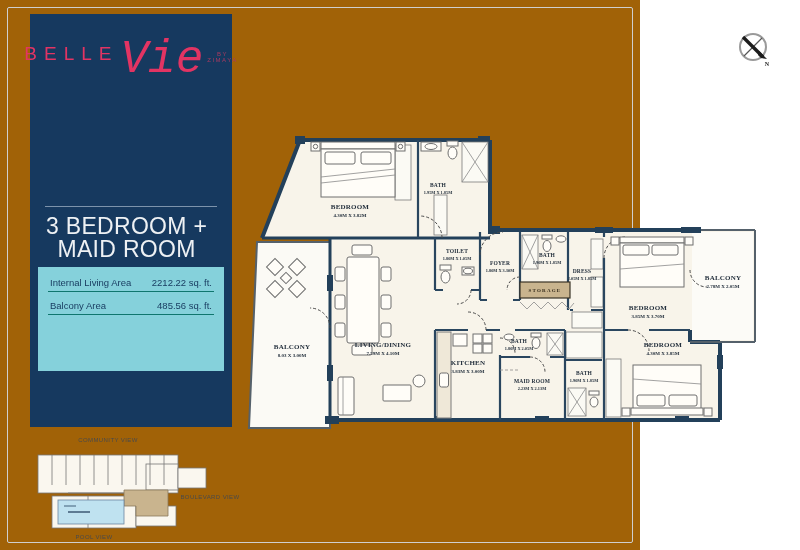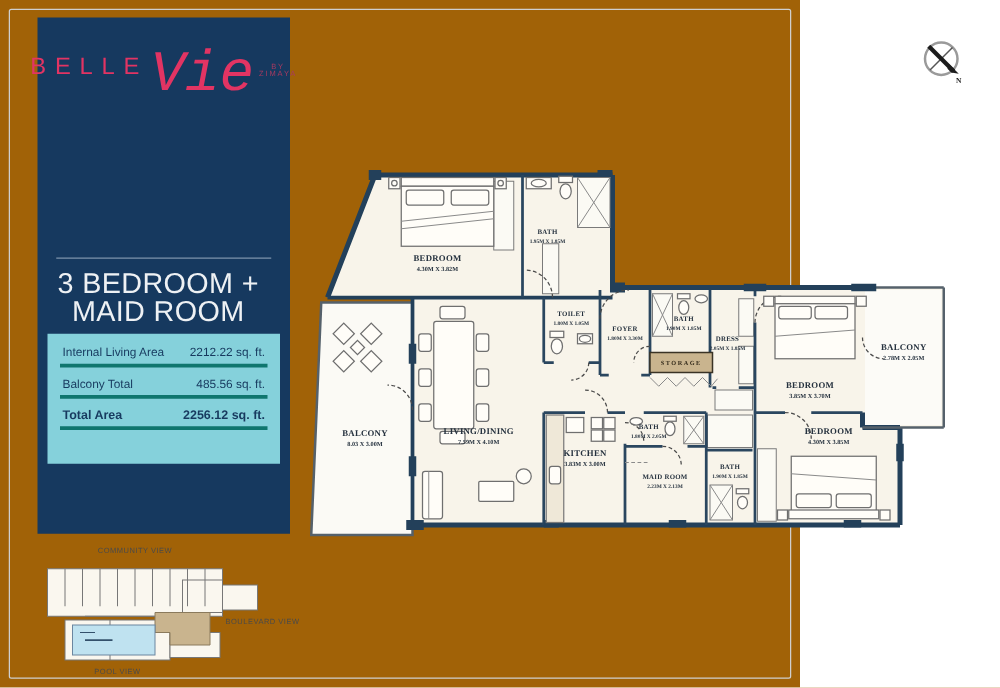--- a/index.html
+++ b/index.html
@@ -9,21 +9,21 @@
 
   
   .sidebar{position:absolute;left:30px;top:14px;width:202px;height:413px;background:#16395f;}
   .logo{position:absolute;top:28px;left:0;right:0;display:flex;justify-content:center;align-items:flex-end;}
   .logo-word{color:#e23463;font-size:19px;letter-spacing:7px;padding-bottom:14px;}
   .logo-script{font-family:Liberation Mono, monospace;font-style:italic;font-size:46px;line-height:.8;color:#e23463;margin-left:2px;}
   .logo-byline{font-size:6px;letter-spacing:1.5px;color:#a83a60;padding-bottom:16px;margin-left:4px;}
   .sidebar-divider{position:absolute;top:192px;left:15px;right:15px;height:1px;background:#8fa3b8;opacity:.85;}
   .unit-title{position:absolute;top:201px;left:16px;color:#eef1f4;font-size:23px;line-height:23px;letter-spacing:.3px;}
   .area-panel{position:absolute;left:8px;right:8px;top:253px;height:104px;background:#85d1db;padding:2px 10px;box-sizing:border-box;}
-  .area-row{display:flex;justify-content:space-between;align-items:flex-end;border-bottom:3px solid #0f766e;
+  .area-row{display:flex;justify-content:space-between;align-items:flex-end;border-bottom:1px solid #0f766e;
     padding:8px 2px 3px;font-size:9.5px;color:#173a5f;}
   .area-row.total{font-weight:700;font-size:10px;}
 
   
   .plan{position:absolute;left:235px;top:25px;}
   .rname{font-family:"Liberation Serif",serif;font-size:7px;font-weight:700;fill:#25313e;text-anchor:middle;letter-spacing:.2px;}
   .rdim{font-family:"Liberation Serif",serif;font-size:5px;font-weight:700;fill:#25313e;text-anchor:middle;}
   .sm{font-size:5.5px;} .smd{font-size:4.3px;}
   .storage-label{font-family:"Liberation Serif",serif;font-size:5px;font-weight:700;letter-spacing:1.2px;fill:#332a1a;text-anchor:middle;}
   .n-label{font-family:"Liberation Serif",serif;font-size:6px;font-weight:700;fill:#222;text-anchor:middle;}
@@ -56,26 +56,22 @@
     <div class="unit-title">
       <div>3 BEDROOM +</div>
       <div>MAID ROOM</div>
     </div>
     <div class="area-panel">
       <div class="area-row">
         <span>Internal Living Area</span>
         <span>2212.22 sq. ft.</span>
       </div>
       <div class="area-row">
-        <span>Balcony Total</span>
+        <span>Balcony Area</span>
         <span>485.56 sq. ft.</span>
-      </div>
-      <div class="area-row total">
-        <span>Total Area</span>
-        <span>2256.12 sq. ft.</span>
       </div>
     </div>
   </div>
 
   <svg class="plan" width="545" height="425" viewBox="0 0 545 425">
     <defs>
       <pattern id="hatch" width="5" height="5" patternUnits="userSpaceOnUse" patternTransform="rotate(45)">
         <rect width="5" height="5" fill="#e2d5bc"></rect>
         <line x1="0" y1="0" x2="0" y2="5" stroke="#7d6a4d" stroke-width="2"></line>
       </pattern>

